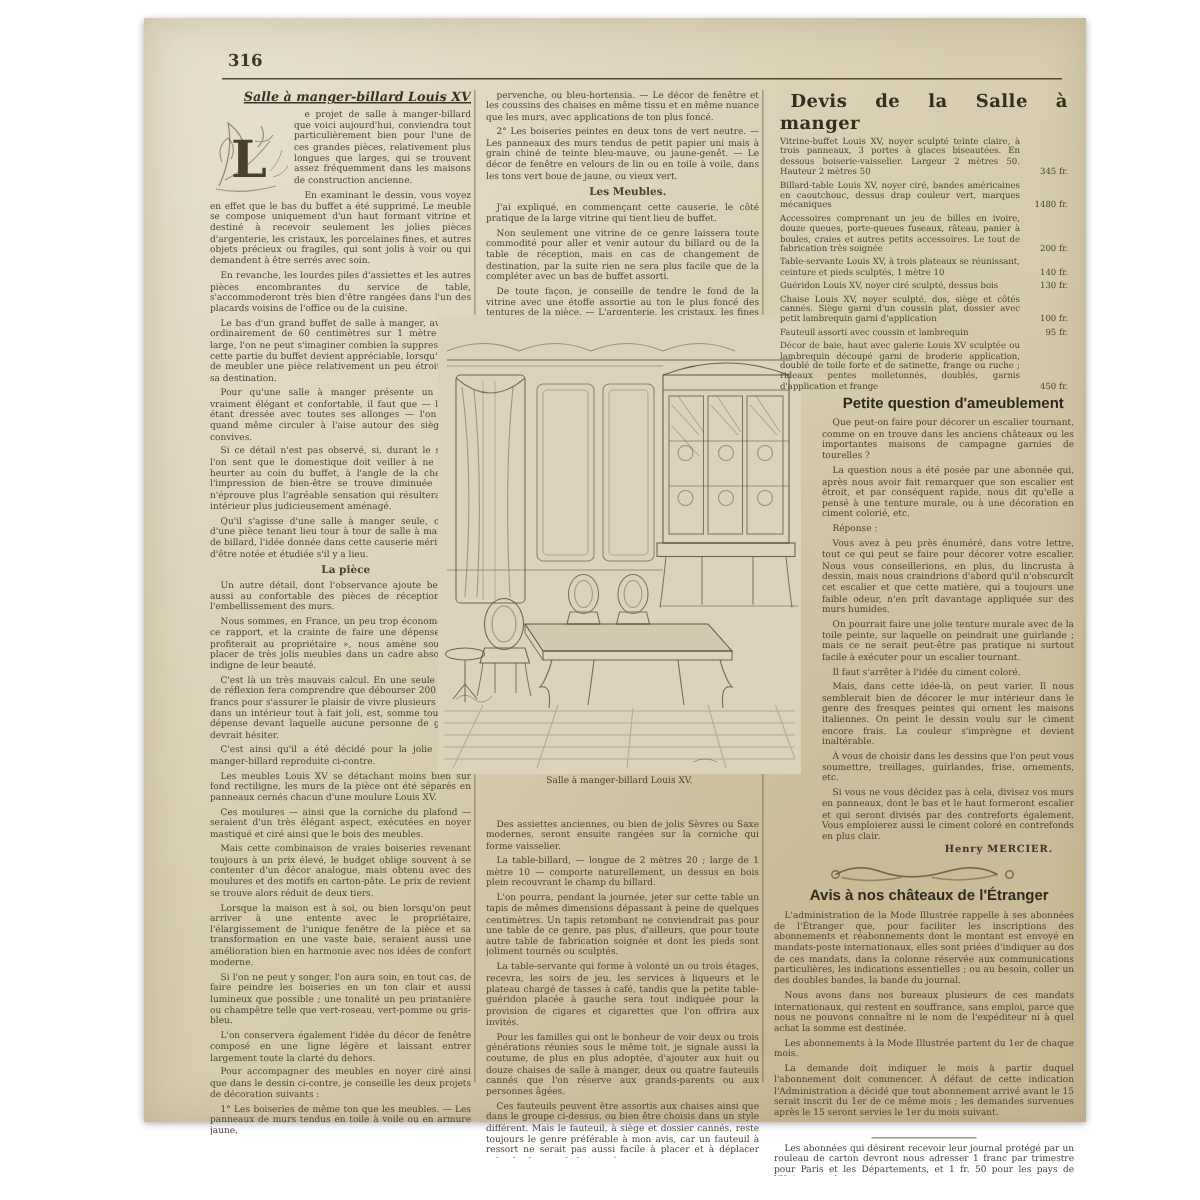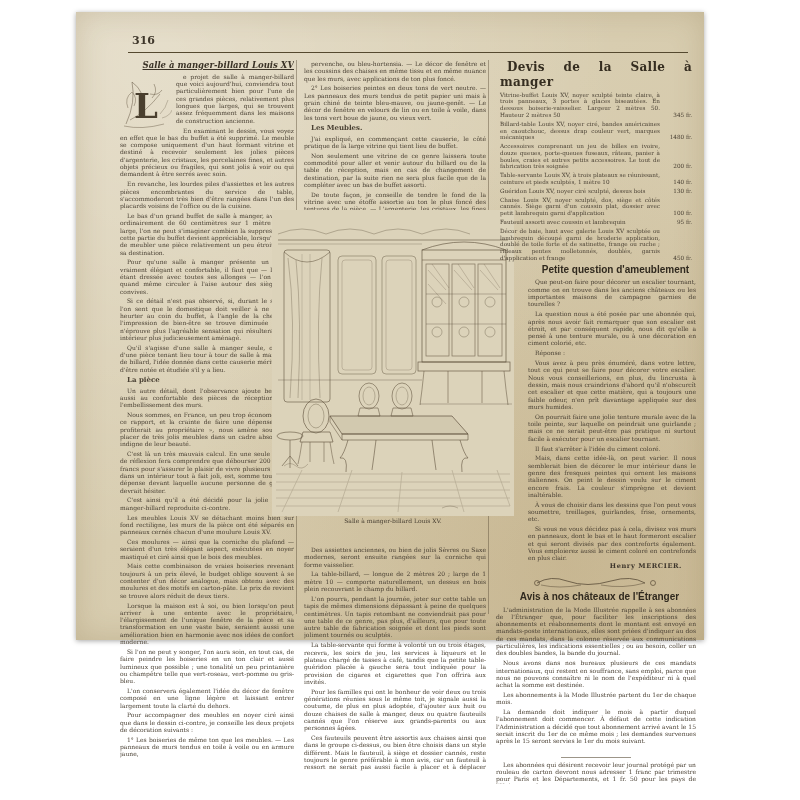--- a/index.html
+++ b/index.html
@@ -1,18 +1,18 @@
 <!DOCTYPE html>
 <html><head>
 <meta charset="utf-8">
 <style>
   html,body{margin:0;padding:0;}
   body{width:800px;height:800px;background:#ffffff;position:relative;
        font-family:"DejaVu Serif",serif;overflow:hidden;}
-  .sheet{position:absolute;left:76px;top:12px;width:628px;height:628px;
+  .sheet{position:absolute;left:96px;top:12px;width:628px;height:736px;
     background:
       radial-gradient(ellipse at 78% 88%, rgba(150,115,55,.20), transparent 55%),
       radial-gradient(ellipse at 12% 8%, rgba(255,255,255,.28), transparent 60%),
       linear-gradient(135deg,#ddd3b9 0%,#d8cdb0 45%,#d2c5a5 100%);
     box-shadow:0 1px 5px rgba(0,0,0,.35), inset 0 0 30px rgba(120,95,50,.22);}
   .pg-num{position:absolute;left:56px;top:22px;font-weight:bold;font-size:11px;color:#3e362a;}
   .masthead{position:absolute;left:0;right:0;top:24px;text-align:center;
     font-size:10.5px;letter-spacing:2.2px;color:#42392c;font-weight:bold;}
   .head-rule{position:absolute;left:52px;right:16px;top:40px;border-top:1.3px solid #55492f;}
   .vrule{position:absolute;top:48px;bottom:26px;width:1px;background:rgba(90,78,56,.45);}
@@ -23,21 +23,21 @@
   .col p{margin:0 0 2.5px;text-indent:7px;}
   .col-left{left:44px;width:174px;height:716px;}
   .col-mid-top{left:228px;width:182px;height:152px;}
   .col-mid-bottom{left:228px;top:534px;width:182px;height:226px;}
   .col-right{left:420px;width:200px;height:724px;}
 
   .lc-title{font-family:"Liberation Sans",sans-serif;font-weight:bold;font-size:9.5px;
     text-align:center;letter-spacing:.4px;color:#332c21;margin:1px 0 3px;text-indent:0;}
   .lc-sub{font-weight:bold;font-style:italic;font-size:8.5px;text-align:right;
     margin:0 0 7px;color:#3a3226;text-indent:0;text-decoration:underline;}
-  .mini-head{font-weight:bold;font-size:7px;margin:4px 0 3px;text-indent:0;}
+  .mini-head{font-weight:bold;font-size:7px;text-align:center;margin:4px 0 3px;text-indent:0;}
   .dropcap{float:left;width:52px;height:58px;margin:1px 4px 1px 0;}
   .nodent{text-indent:0;}
 
   .devis{padding:0 4px 0 4px;}
   .devis-title{font-weight:bold;font-size:12px;margin:1px 0 4px;
     color:#352d20;letter-spacing:.3px;}
   .devis-list{font-size:5.7px;line-height:1.18;}
   .devis-item{position:relative;margin:0 0 2.2px;padding-right:32px;text-align:justify;}
   .devis-price{position:absolute;right:0;bottom:0;white-space:nowrap;}
 

